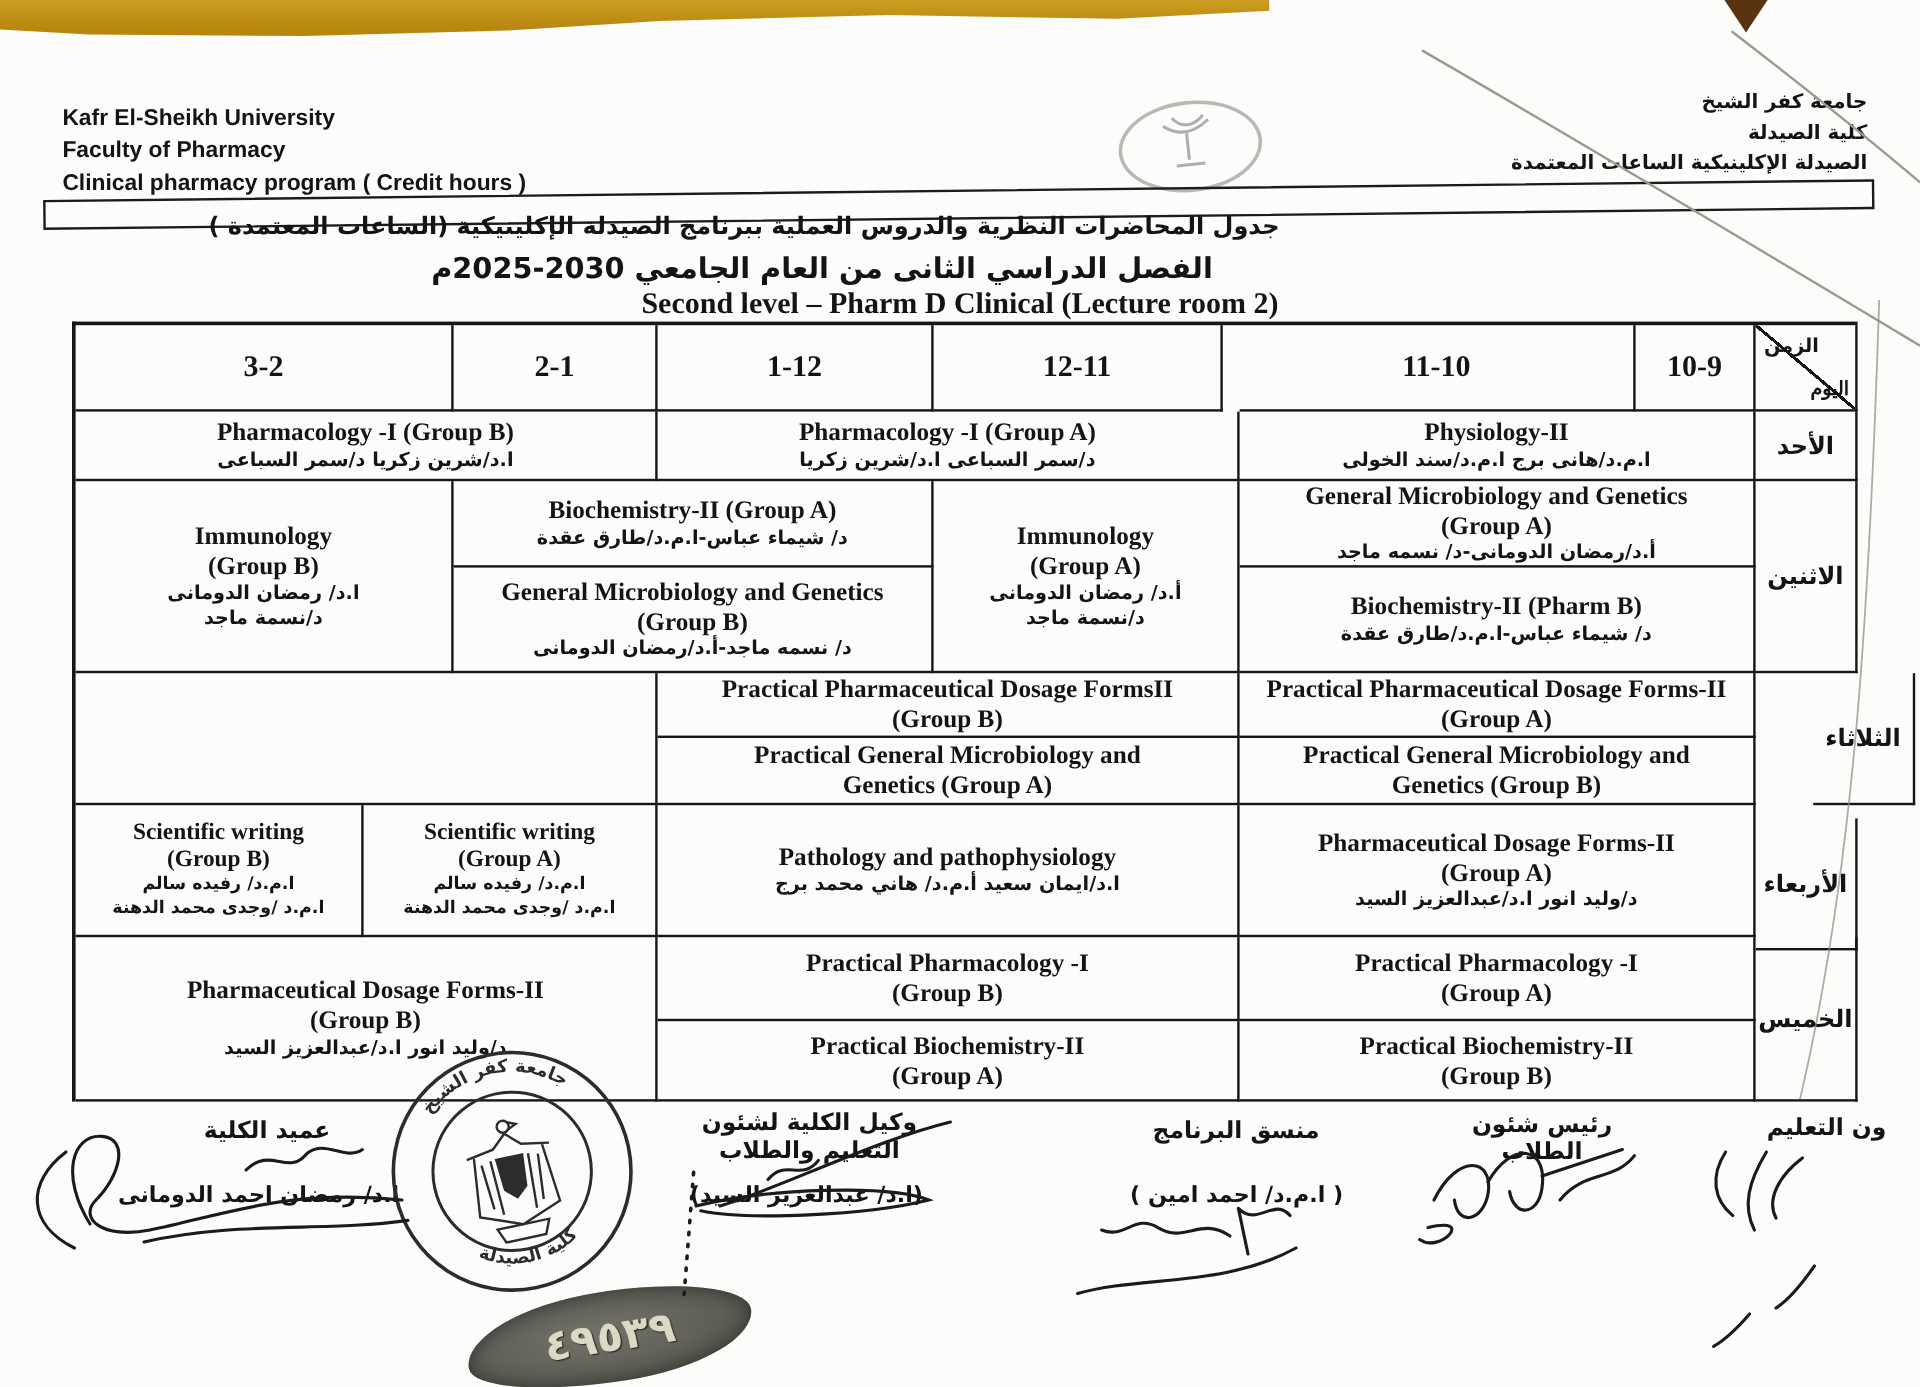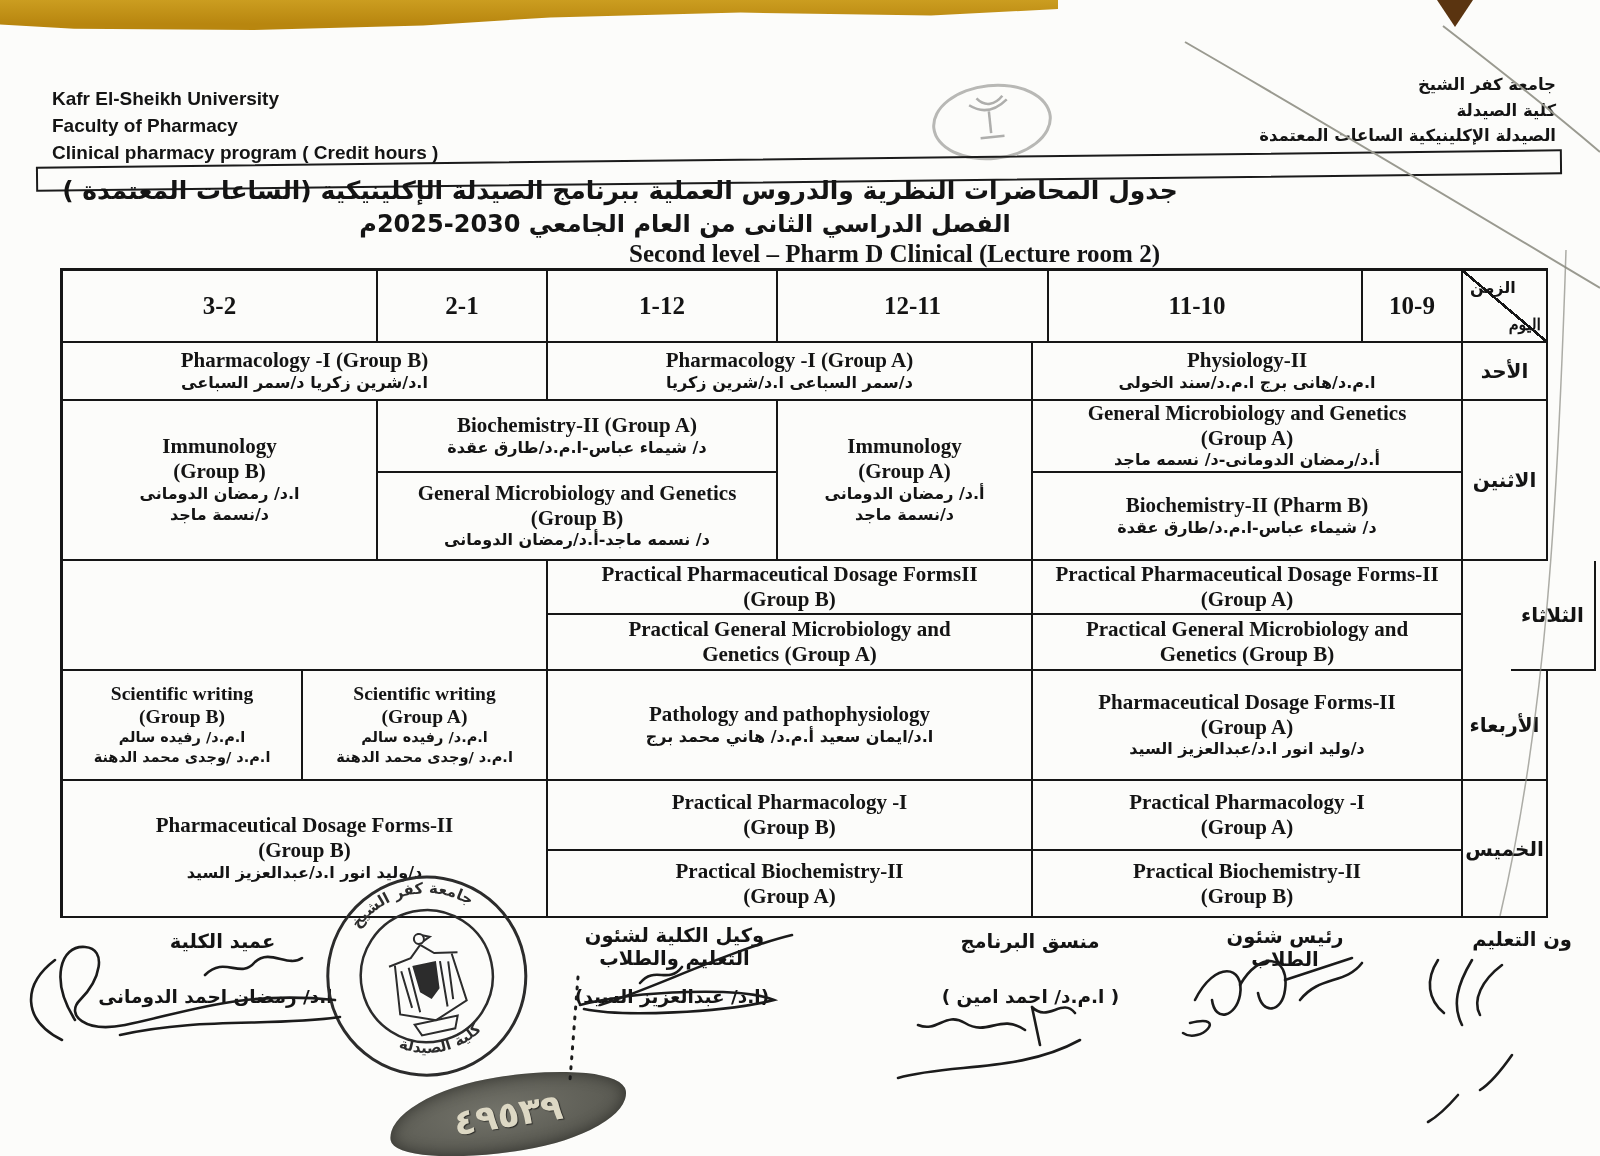--- a/index.html
+++ b/index.html
@@ -13,24 +13,24 @@
     border-left:18px solid transparent;border-right:18px solid transparent;border-top:27px solid #5a3410;}
   
   .hdr-left{position:absolute;left:52px;top:86px;font-weight:700;font-size:19px;line-height:1.42;z-index:2;}
   .hdr-right{position:absolute;right:44px;top:72px;width:420px;text-align:right;direction:rtl;
     font-family:"DejaVu Sans",sans-serif;font-weight:700;font-size:16.5px;line-height:1.55;z-index:2;}
   .pharm-logo{position:absolute;left:932px;top:84px;width:114px;height:70px;border:3px solid rgba(115,115,112,.5);
     border-radius:50%;transform:rotate(-6deg);z-index:2;}
   .thin-box{position:absolute;left:36px;top:158px;width:1526px;height:25px;border:2.5px solid #1b1b1b;
     transform:rotate(-0.65deg);z-index:2;box-sizing:border-box;}
   .title-ar1{position:absolute;left:60px;top:176px;width:1120px;text-align:center;direction:rtl;z-index:3;
-    font-family:"DejaVu Sans",sans-serif;font-weight:700;font-size:25px;letter-spacing:1px;}
+    font-family:"DejaVu Sans",sans-serif;font-weight:700;font-size:20px;letter-spacing:1px;}
   .title-ar2{position:absolute;left:260px;top:210px;width:850px;text-align:center;direction:rtl;z-index:3;
     font-family:"DejaVu Sans",sans-serif;font-weight:700;font-size:24px;letter-spacing:1px;}
-  .title-en{position:absolute;left:440px;top:240px;width:720px;text-align:right;z-index:3;
+  .title-en{position:absolute;left:440px;top:240px;width:720px;text-align:center;z-index:3;
     font-family:"Liberation Serif",serif;font-weight:700;font-size:25px;}
   
   .tbl{position:absolute;left:60px;top:268px;width:1485px;height:647px;z-index:2;
     border-top:3px solid #161616;border-left:3px solid #161616;}
   .cell{position:absolute;box-sizing:border-box;border-right:2.5px solid #161616;border-bottom:2.5px solid #161616;
     display:flex;flex-direction:column;align-items:center;justify-content:center;text-align:center;padding:2px 4px;}
   .slot{font-family:"Liberation Serif",serif;font-weight:700;font-size:25px;}
   .en-t{font-family:"Liberation Serif",serif;font-weight:700;font-size:21px;line-height:1.18;}
   .en-s{font-family:"Liberation Serif",serif;font-weight:700;font-size:19.5px;line-height:1.18;}
   .ar-s{font-family:"DejaVu Sans",sans-serif;font-weight:700;font-size:16px;line-height:1.3;direction:rtl;}
@@ -95,21 +95,21 @@
 
     <div class="cell" style="left:0;top:0;width:315px;height:72px">
       <span class="slot">3-2</span>
       </div>
     <div class="cell" style="left:315px;top:0;width:170px;height:72px">
       <span class="slot">2-1</span>
       </div>
     <div class="cell" style="left:485px;top:0;width:230px;height:72px">
       <span class="slot">1-12</span>
       </div>
-    <div class="cell" style="left:715px;top:0;width:271px;height:72px">
+    <div class="cell" style="left:715px;top:0;width:241px;height:72px">
       <span class="slot">12-11</span>
       </div>
     <div class="cell" style="left:970px;top:0;width:330px;height:72px">
       <span class="slot">11-10</span>
       </div>
     <div class="cell" style="left:1300px;top:0;width:100px;height:72px">
       <span class="slot">10-9</span>
       </div>
     <div class="cell corner-cell" style="left:1400px;top:0;width:85px;height:72px">
       <span class="corner-time">الزمن</span>
@@ -201,21 +201,21 @@
     </div>
     <div class="cell" style="left:485px;top:400px;width:485px;height:110px">
       <span class="en-t">Pathology and pathophysiology</span>
       <span class="ar-s">ا.د/ايمان سعيد   أ.م.د/ هاني محمد برج</span>
     </div>
     <div class="cell" style="left:970px;top:400px;width:430px;height:110px">
       <span class="en-t">Pharmaceutical Dosage Forms-II</span>
       <span class="en-t">(Group A)</span>
       <span class="ar-s">د/وليد انور   ا.د/عبدالعزيز السيد</span>
     </div>
-    <div class="cell" style="left:1400px;top:400px;width:85px;height:110px">
+    <div class="cell" style="left:1400px;top:411px;width:85px;height:110px">
       <span class="day">الأربعاء</span>
       </div>
 
     <div class="cell" style="left:0;top:510px;width:485px;height:137px">
       <span class="en-t">Pharmaceutical Dosage Forms-II</span>
       <span class="en-t">(Group B)</span>
       <span class="ar-s">د/وليد انور  ا.د/عبدالعزيز السيد</span>
     </div>
     <div class="cell" style="left:485px;top:510px;width:485px;height:70px">
       <span class="en-t">Practical  Pharmacology -I</span>

